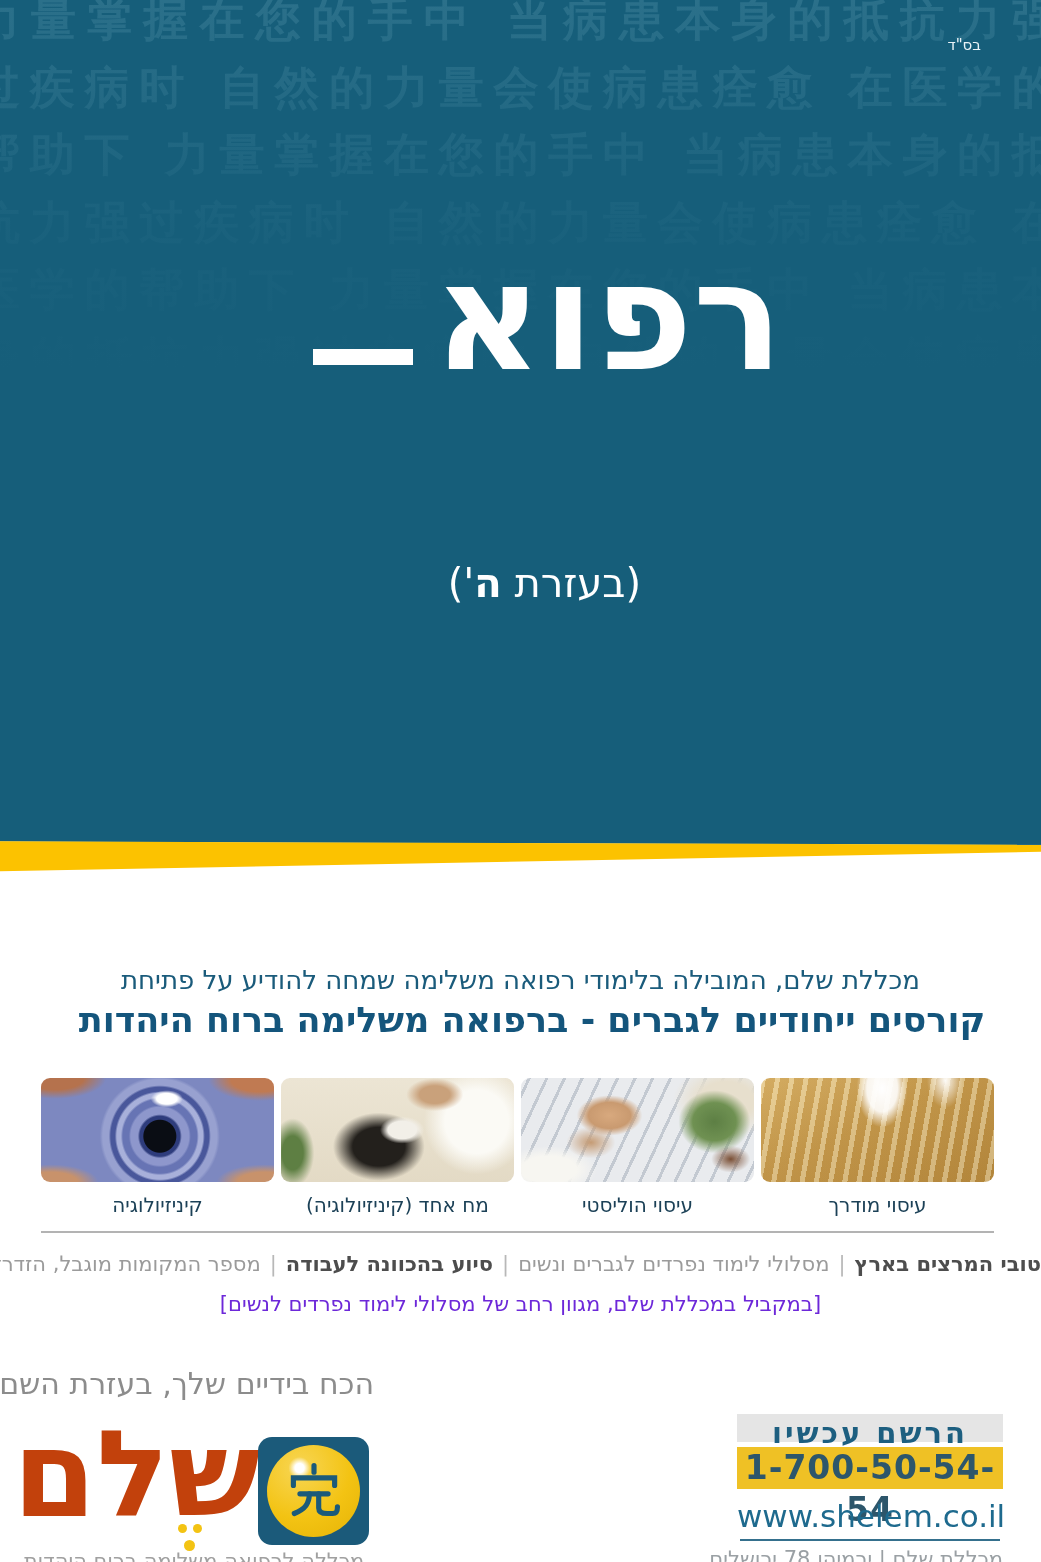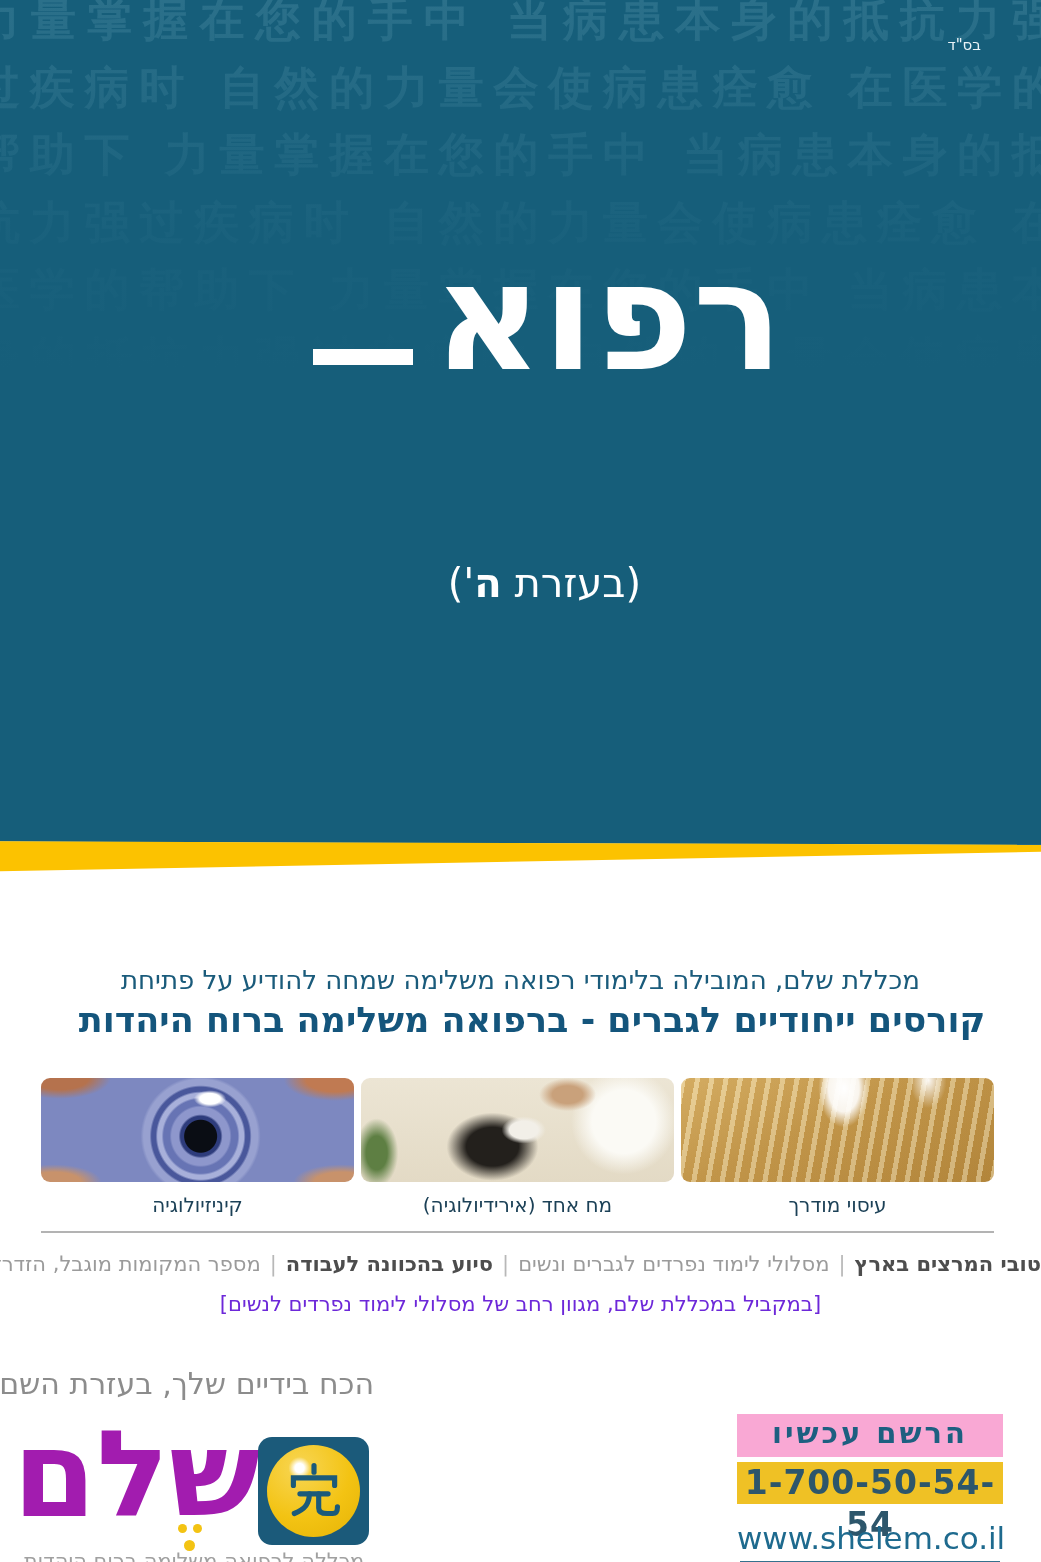--- a/index.html
+++ b/index.html
@@ -96,36 +96,36 @@
       linear-gradient(180deg,#d9d5cb,#b4ada0);
   }
   
   .rule{position:absolute;top:1231px;right:47px;left:41px;height:2px;background:#b3b3b3;}
   .bullets{position:absolute;top:1252px;left:0;right:0;text-align:center;font-size:21px;color:#9b9b9b;white-space:nowrap;}
   .bullets .bold{color:#4d4d4d;font-weight:bold;}
   .bullets .sep{margin:0 9px;color:#b8b8b8;}
   .note{position:absolute;top:1292px;left:0;right:0;text-align:center;font-size:21px;color:#6d28d9;}
   
   .tagline{position:absolute;top:1366px;left:52px;width:322px;text-align:right;color:#8c8c8c;font-size:30px;white-space:nowrap;}
-  .logo-text{position:absolute;top:1412px;left:10px;width:250px;color:#a21caf;font-weight:bold;font-size:120px;line-height:1.05;direction:rtl;}
+  .logo-text{position:absolute;top:1412px;left:10px;width:250px;color:#c2410c;font-weight:bold;font-size:120px;line-height:1.05;direction:rtl;}
   .dot{position:absolute;background:#f3c313;border-radius:50%;}
   .dot-a{width:9px;height:9px;left:168px;top:112px;}
   .dot-b{width:9px;height:9px;left:183px;top:112px;}
   .dot-c{width:11px;height:11px;left:174px;top:128px;}
   .logo-mark{position:absolute;top:1437px;left:258px;width:111px;height:108px;background:#1b5a7a;border-radius:14px;}
   .mark-circle{
     position:absolute;left:9px;top:8px;width:93px;height:92px;border-radius:50%;
     background:radial-gradient(circle at 35% 25%, #ffffff 0 5%, #f7d246 12%, #f3c313 55%, #e5b306 100%);
   }
   .mark-glyph{position:absolute;left:26px;top:24px;}
   .logo-tagline{position:absolute;top:1549px;left:8px;width:372px;text-align:center;color:#a0a0a0;font-size:21px;white-space:nowrap;}
   .register{position:absolute;top:1414px;right:38px;width:266px;}
-  .strip-cta{background:#f9a8d4;color:#1d5f80;font-size:29px;font-weight:600;text-align:center;height:43px;line-height:39px;letter-spacing:3px;}
+  .strip-cta{background:#e5e5e5;color:#1d5f80;font-size:29px;font-weight:600;text-align:center;height:28px;line-height:39px;letter-spacing:3px;}
   .strip-phone{margin-top:5px;background:#efc125;color:#2d566b;font-size:33px;font-weight:bold;text-align:center;height:42px;line-height:42px;direction:ltr;letter-spacing:1px;}
-  .strip-web{margin-top:14px;background:#ffffff;color:#1e6a8e;font-size:31px;text-align:center;height:40px;line-height:40px;direction:ltr;}
+  .strip-web{margin-top:7px;background:#ffffff;color:#1e6a8e;font-size:31px;text-align:center;height:40px;line-height:40px;direction:ltr;}
   .reg-rule{margin:3px 3px 0 3px;height:2px;background:#35708d;}
   .address{margin-top:6px;text-align:center;color:#9aa0a4;font-size:21px;white-space:nowrap;}
 </style>
 </head>
 <body>
 
 <div class="page">
 
   <div class="hero">
     <div class="hero-teal">
@@ -141,22 +141,26 @@
 
   <div class="intro-line">מכללת שלם, המובילה בלימודי רפואה משלימה שמחה להודיע על פתיחת</div>
   <div class="headline">קורסים ייחודיים לגברים - ברפואה משלימה ברוח היהדות</div>
 
   <div class="cards">
     <div class="card">
       <div class="photo ph-imagery"></div>
       <div class="caption">עיסוי מודרך</div>
     </div>
     <div class="card">
+      <div class="photo ph-massage"></div>
+      <div class="caption">עיסוי הוליסטי</div>
+    </div>
+    <div class="card">
       <div class="photo ph-kinesiology"></div>
-      <div class="caption">מח אחד (אירידיולוגיה)</div>
+      <div class="caption">מח אחד (קיניזיולוגיה)</div>
     </div>
     <div class="card">
       <div class="photo ph-iridology"></div>
       <div class="caption">קיניזיולוגיה</div>
     </div>
   </div>
 
   <div class="rule"></div>
 
   <div class="bullets">

